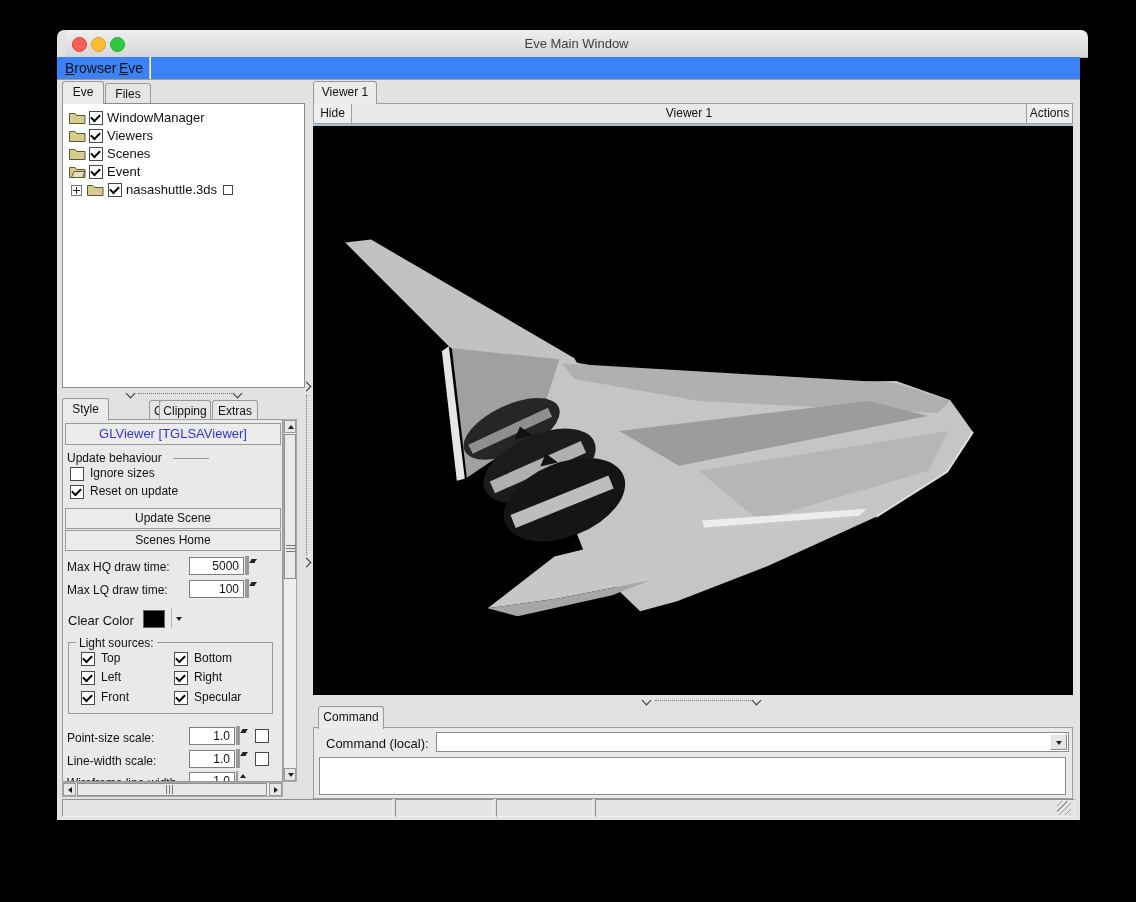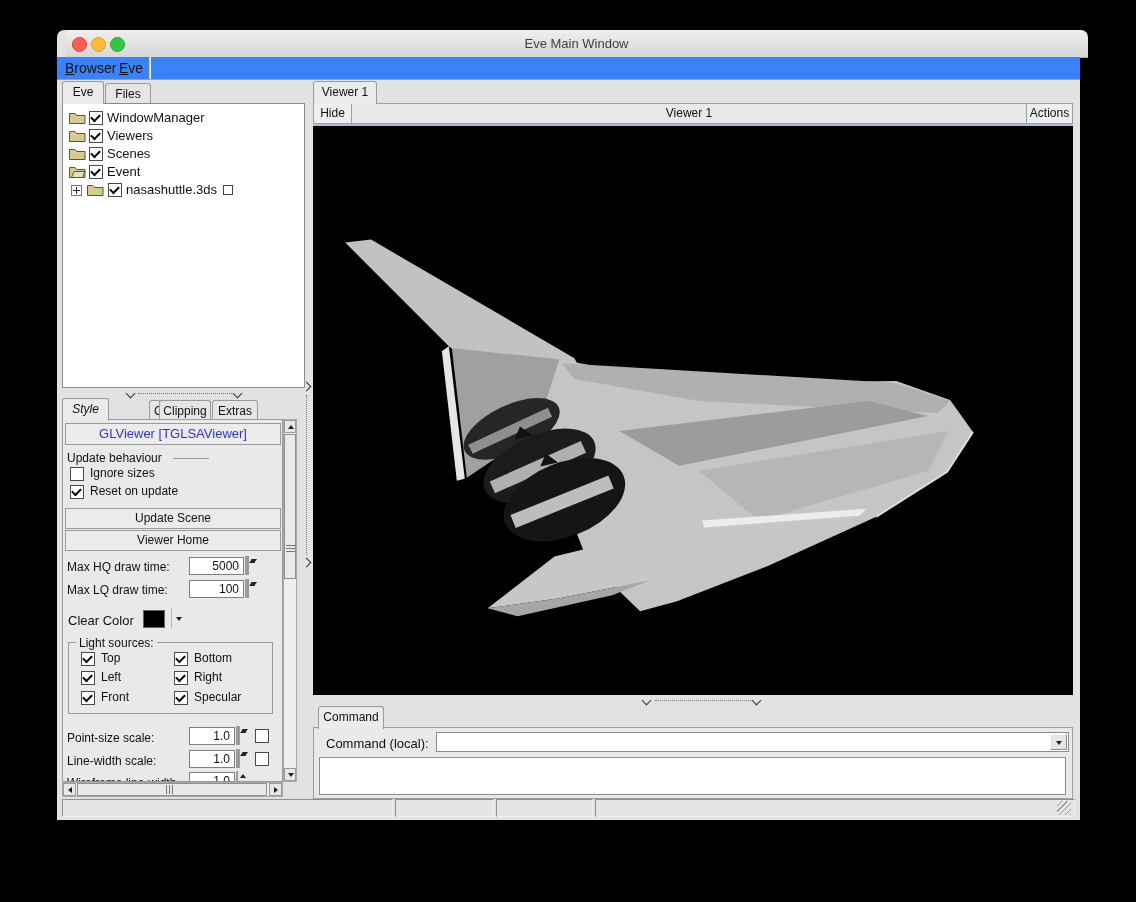--- a/index.html
+++ b/index.html
@@ -148,38 +148,38 @@
       <span style="position:absolute;left:152px;top:3px;width:8px;height:8px;border:1px solid #444;"></span>
     </div>
   </div>
 
   <div style="position:absolute;left:5px;top:358px;width:249px;height:10px;">
     <span class="chev-down" style="left:65px;top:2px;"></span>
     <span class="hsplit-dots" style="left:76px;top:5px;width:94px;"></span>
     <span class="chev-down" style="left:172px;top:2px;"></span>
   </div>
 
-  <div class="tab active" style="left:5px;top:368px;width:45px;font-style:italic;">Style</div>
+  <div class="tab active" style="left:5px;top:368px;width:45px;">Style</div>
   <div class="tab" style="left:53px;top:370px;width:46px;margin-left:39px;">Guides</div>
   <div class="tab" style="left:102px;top:370px;width:50px;">Clipping</div>
   <div class="tab" style="left:155px;top:370px;width:44px;">Extras</div>
 
   <div style="position:absolute;left:5px;top:389px;width:221px;height:363px;background:#e9e9e9;border:1px solid #9a9a9a;box-sizing:border-box;overflow:hidden;">
     <div class="btn" style="left:2px;top:3px;width:214px;height:20px;line-height:20px;color:#3333cc;font-size:13px;">GLViewer [TGLSAViewer]</div>
 
     <span class="lbl" style="left:4px;top:31px;">Update behaviour</span>
     <span style="position:absolute;left:110px;top:38px;width:36px;border-top:1px solid #9a9a9a;"></span>
 
     <span class="cb" style="left:7px;top:47px;"></span>
     <span class="lbl" style="left:27px;top:46px;">Ignore sizes</span>
     <span class="cb checked" style="left:7px;top:65px;"></span>
     <span class="lbl" style="left:27px;top:64px;">Reset on update</span>
 
     <div class="btn" style="left:2px;top:88px;width:214px;height:19px;line-height:19px;">Update Scene</div>
-    <div class="btn" style="left:2px;top:110px;width:214px;height:19px;line-height:19px;">Viewer Home</div>
+    <div class="btn" style="left:2px;top:110px;width:214px;height:19px;line-height:19px;">Scenes Home</div>
 
     <span class="lbl" style="left:4px;top:140px;">Max HQ draw time:</span>
     <div class="spinfield" style="left:126px;top:137px;width:49px;height:16px;line-height:16px;">5000</div>
     <div class="spinbtns" style="left:182px;top:137px;">
       <span class="sb"><i class="tri-up"></i></span><span class="sb"><i class="tri-down"></i></span>
     </div>
 
     <span class="lbl" style="left:4px;top:163px;">Max LQ draw time:</span>
     <div class="spinfield" style="left:126px;top:160px;width:49px;height:16px;line-height:16px;">100</div>
     <div class="spinbtns" style="left:182px;top:160px;">

